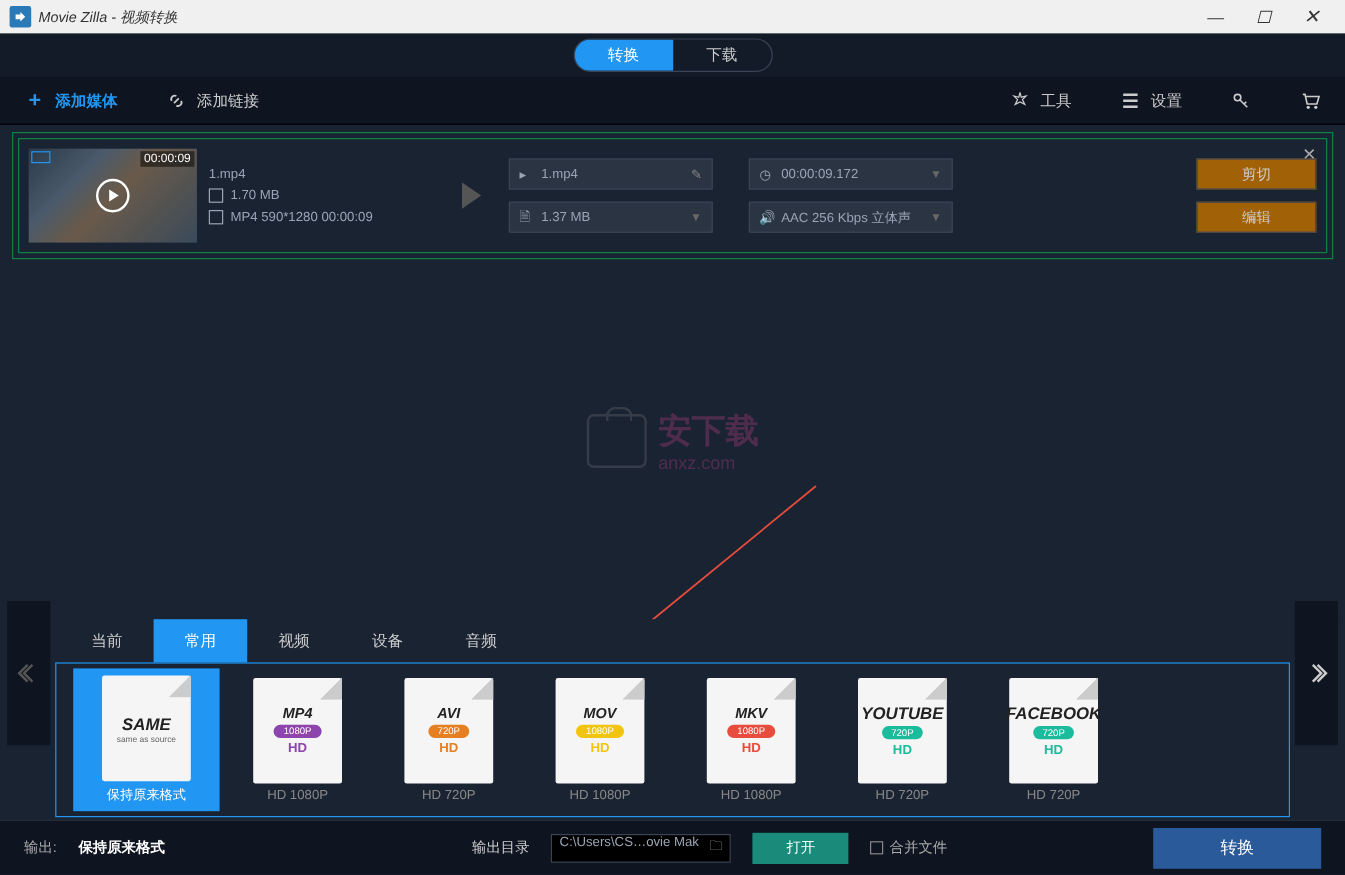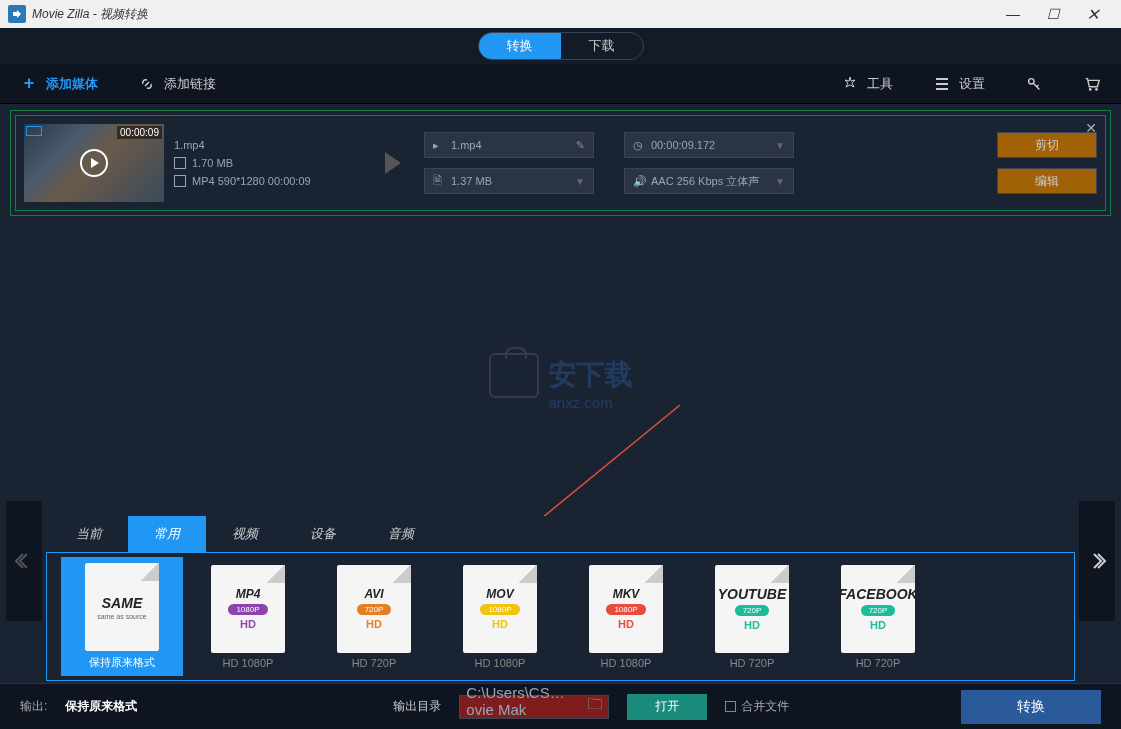--- a/index.html
+++ b/index.html
@@ -45,28 +45,28 @@
 .dropdown .dd-text { flex: 1; }
 .dropdown .dd-arrow { font-size: 10px; color: #666; }
 .dropdown .dd-edit { font-size: 11px; color: #888; }
 
 .action-col { display: flex; flex-direction: column; gap: 10px; margin-left: auto; }
 .action-btn { width: 100px; height: 26px; border: 1px solid #3a4455; background: #a16207; color: #ccc; font-size: 12px; cursor: pointer; display: flex; align-items: center; justify-content: center; }
 
 .watermark { position: absolute; top: 340px; left: 50%; transform: translateX(-50%); display: flex; align-items: center; gap: 10px; opacity: 0.25; }
 .wm-bag { width: 50px; height: 45px; border: 2px solid #888; border-radius: 6px; position: relative; }
 .wm-bag::before { content: ''; position: absolute; top: -8px; left: 14px; width: 18px; height: 10px; border: 2px solid #888; border-bottom: none; border-radius: 8px 8px 0 0; }
-.wm-text { color: #3b82f6; margin-top: 16px; }
+.wm-text { color: #ec4899; }
 .wm-cn { font-size: 28px; font-weight: bold; }
 .wm-en { font-size: 15px; }
 
 .annotation-arrow { position: absolute; top: 400px; left: 505px; width: 180px; height: 150px; pointer-events: none; }
 
 .format-section { position: absolute; bottom: 48px; left: 0; right: 0; background: #1a2332; }
-.format-tabs { display: flex; padding-left: 50px; height: 36px; font-style: italic; }
+.format-tabs { display: flex; padding-left: 50px; height: 36px; }
 .format-tab { padding: 0 26px; display: flex; align-items: center; color: #ccc; font-size: 13px; cursor: pointer; }
 .format-tab.active { background: #2196f3; color: #fff; }
 
 .format-row { display: flex; align-items: center; padding: 4px 14px; gap: 4px; border: 1px solid #2196f3; margin: 0 46px; }
 .nav-arrow { position: absolute; width: 36px; height: 120px; background: #0e1420; display: flex; align-items: center; justify-content: center; color: #666; font-size: 20px; cursor: pointer; }
 .nav-arrow.left { left: 6px; bottom: 60px; }
 .nav-arrow.right { right: 6px; bottom: 60px; color: #ccc; }
 
 .format-card { width: 122px; display: flex; flex-direction: column; align-items: center; gap: 4px; padding: 6px 2px; cursor: pointer; }
 .format-card.selected { background: #2196f3; }
@@ -79,21 +79,21 @@
 .fmt-hd { font-size: 11px; font-weight: bold; margin-top: 3px; }
 .format-label { font-size: 11px; color: #888; }
 .format-card.selected .format-label { color: #fff; }
 .phone-icon { width: 50px; height: 88px; background: #f5f5f5; border: 2px solid #333; border-radius: 8px; position: relative; }
 .phone-icon::after { content: ''; position: absolute; bottom: 4px; left: 50%; transform: translateX(-50%); width: 16px; height: 2px; background: #333; border-radius: 1px; }
 
 .bottom-bar { position: absolute; bottom: 0; left: 0; right: 0; height: 46px; background: #0e1420; display: flex; align-items: center; padding: 0 20px; gap: 18px; font-size: 12px; color: #ccc; border-top: 1px solid #2a3442; }
 .out-label { color: #aaa; }
 .out-value { color: #fff; font-weight: bold; }
 .bb-spacer { width: 220px; }
-.path-box { width: 150px; height: 24px; background: #7f1d1d; border: 1px solid #3a4455; display: flex; align-items: flex-end; padding: 0 6px; font-size: 15px; color: #9aa5b5; }
+.path-box { width: 150px; height: 24px; background: #000000; border: 1px solid #3a4455; display: flex; align-items: flex-start; padding: 0 6px; font-size: 11px; color: #9aa5b5; }
 .path-box .folder-icon { margin-left: auto; }
 .open-btn { width: 80px; height: 26px; background: #1a8a7a; color: #fff; display: flex; align-items: center; justify-content: center; cursor: pointer; }
 .merge-check { display: flex; align-items: center; gap: 5px; color: #aaa; }
 .merge-box { width: 11px; height: 11px; border: 1px solid #888; }
 .convert-btn { width: 140px; height: 34px; background: #2a5a9a; color: #fff; font-size: 14px; display: flex; align-items: center; justify-content: center; cursor: pointer; margin-left: auto; }
 </style>
 </head>
 <body>
 
 <div class="titlebar">

